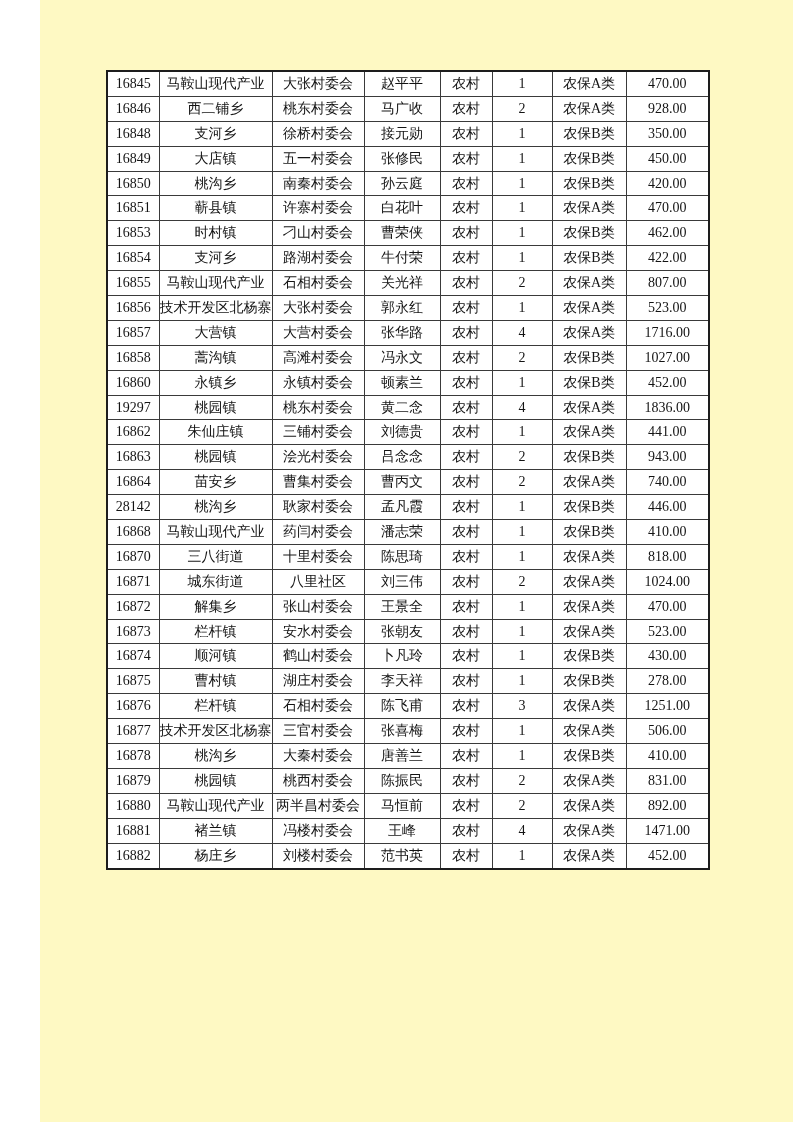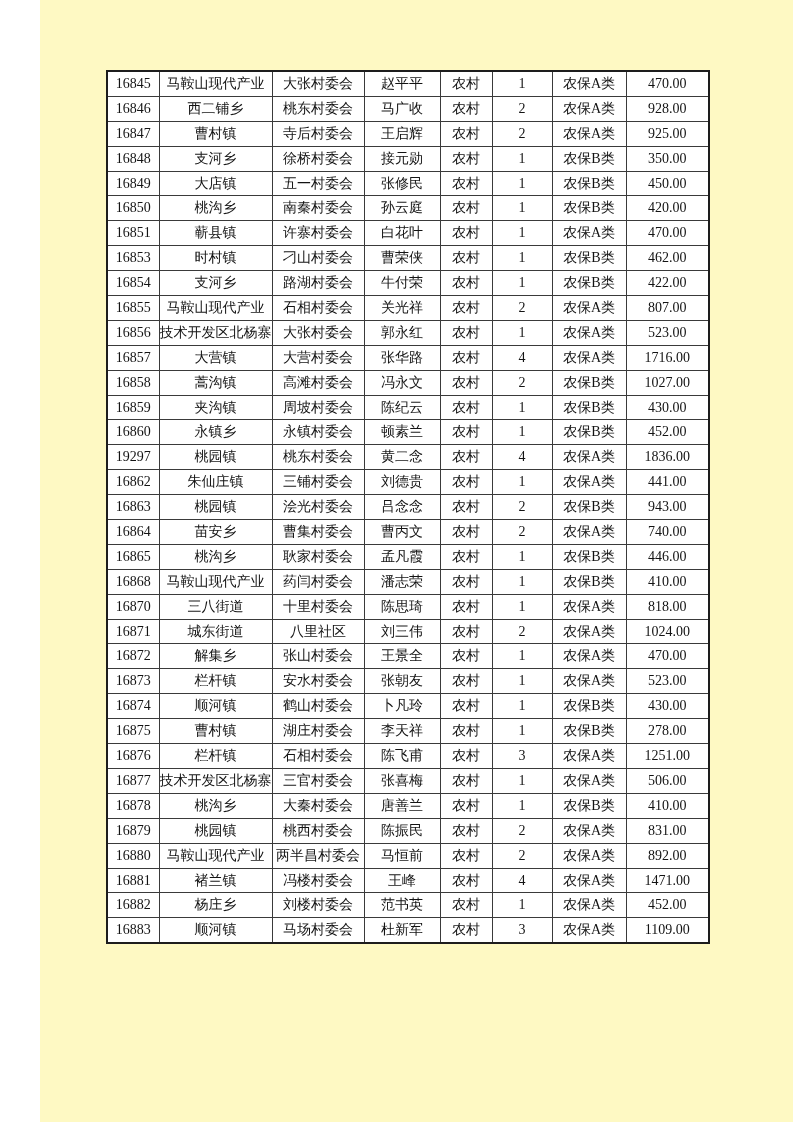--- a/index.html
+++ b/index.html
@@ -104,871 +104,793 @@
           </td>
           <td>
             <div class="cellc">农保A类</div>
           </td>
           <td>
             <div class="cellc">928.00</div>
           </td>
         </tr>
         <tr>
           <td>
-            <div class="cellc">16847</div>
+            <div class="cellc">16848</div>
+          </td>
+          <td>
+            <div class="cellc">支河乡</div>
+          </td>
+          <td>
+            <div class="cellc">徐桥村委会</div>
+          </td>
+          <td>
+            <div class="cellc">接元勋</div>
+          </td>
+          <td>
+            <div class="cellc">农村</div>
+          </td>
+          <td>
+            <div class="cellc">1</div>
+          </td>
+          <td>
+            <div class="cellc">农保B类</div>
+          </td>
+          <td>
+            <div class="cellc">350.00</div>
+          </td>
+        </tr>
+        <tr>
+          <td>
+            <div class="cellc">16849</div>
+          </td>
+          <td>
+            <div class="cellc">大店镇</div>
+          </td>
+          <td>
+            <div class="cellc">五一村委会</div>
+          </td>
+          <td>
+            <div class="cellc">张修民</div>
+          </td>
+          <td>
+            <div class="cellc">农村</div>
+          </td>
+          <td>
+            <div class="cellc">1</div>
+          </td>
+          <td>
+            <div class="cellc">农保B类</div>
+          </td>
+          <td>
+            <div class="cellc">450.00</div>
+          </td>
+        </tr>
+        <tr>
+          <td>
+            <div class="cellc">16850</div>
+          </td>
+          <td>
+            <div class="cellc">桃沟乡</div>
+          </td>
+          <td>
+            <div class="cellc">南秦村委会</div>
+          </td>
+          <td>
+            <div class="cellc">孙云庭</div>
+          </td>
+          <td>
+            <div class="cellc">农村</div>
+          </td>
+          <td>
+            <div class="cellc">1</div>
+          </td>
+          <td>
+            <div class="cellc">农保B类</div>
+          </td>
+          <td>
+            <div class="cellc">420.00</div>
+          </td>
+        </tr>
+        <tr>
+          <td>
+            <div class="cellc">16851</div>
+          </td>
+          <td>
+            <div class="cellc">蕲县镇</div>
+          </td>
+          <td>
+            <div class="cellc">许寨村委会</div>
+          </td>
+          <td>
+            <div class="cellc">白花叶</div>
+          </td>
+          <td>
+            <div class="cellc">农村</div>
+          </td>
+          <td>
+            <div class="cellc">1</div>
+          </td>
+          <td>
+            <div class="cellc">农保A类</div>
+          </td>
+          <td>
+            <div class="cellc">470.00</div>
+          </td>
+        </tr>
+        <tr>
+          <td>
+            <div class="cellc">16853</div>
+          </td>
+          <td>
+            <div class="cellc">时村镇</div>
+          </td>
+          <td>
+            <div class="cellc">刁山村委会</div>
+          </td>
+          <td>
+            <div class="cellc">曹荣侠</div>
+          </td>
+          <td>
+            <div class="cellc">农村</div>
+          </td>
+          <td>
+            <div class="cellc">1</div>
+          </td>
+          <td>
+            <div class="cellc">农保B类</div>
+          </td>
+          <td>
+            <div class="cellc">462.00</div>
+          </td>
+        </tr>
+        <tr>
+          <td>
+            <div class="cellc">16854</div>
+          </td>
+          <td>
+            <div class="cellc">支河乡</div>
+          </td>
+          <td>
+            <div class="cellc">路湖村委会</div>
+          </td>
+          <td>
+            <div class="cellc">牛付荣</div>
+          </td>
+          <td>
+            <div class="cellc">农村</div>
+          </td>
+          <td>
+            <div class="cellc">1</div>
+          </td>
+          <td>
+            <div class="cellc">农保B类</div>
+          </td>
+          <td>
+            <div class="cellc">422.00</div>
+          </td>
+        </tr>
+        <tr>
+          <td>
+            <div class="cellc">16855</div>
+          </td>
+          <td>
+            <div class="cellc">马鞍山现代产业</div>
+          </td>
+          <td>
+            <div class="cellc">石相村委会</div>
+          </td>
+          <td>
+            <div class="cellc">关光祥</div>
+          </td>
+          <td>
+            <div class="cellc">农村</div>
+          </td>
+          <td>
+            <div class="cellc">2</div>
+          </td>
+          <td>
+            <div class="cellc">农保A类</div>
+          </td>
+          <td>
+            <div class="cellc">807.00</div>
+          </td>
+        </tr>
+        <tr>
+          <td>
+            <div class="cellc">16856</div>
+          </td>
+          <td>
+            <div class="cellc">技术开发区北杨寨</div>
+          </td>
+          <td>
+            <div class="cellc">大张村委会</div>
+          </td>
+          <td>
+            <div class="cellc">郭永红</div>
+          </td>
+          <td>
+            <div class="cellc">农村</div>
+          </td>
+          <td>
+            <div class="cellc">1</div>
+          </td>
+          <td>
+            <div class="cellc">农保A类</div>
+          </td>
+          <td>
+            <div class="cellc">523.00</div>
+          </td>
+        </tr>
+        <tr>
+          <td>
+            <div class="cellc">16857</div>
+          </td>
+          <td>
+            <div class="cellc">大营镇</div>
+          </td>
+          <td>
+            <div class="cellc">大营村委会</div>
+          </td>
+          <td>
+            <div class="cellc">张华路</div>
+          </td>
+          <td>
+            <div class="cellc">农村</div>
+          </td>
+          <td>
+            <div class="cellc">4</div>
+          </td>
+          <td>
+            <div class="cellc">农保A类</div>
+          </td>
+          <td>
+            <div class="cellc">1716.00</div>
+          </td>
+        </tr>
+        <tr>
+          <td>
+            <div class="cellc">16858</div>
+          </td>
+          <td>
+            <div class="cellc">蒿沟镇</div>
+          </td>
+          <td>
+            <div class="cellc">高滩村委会</div>
+          </td>
+          <td>
+            <div class="cellc">冯永文</div>
+          </td>
+          <td>
+            <div class="cellc">农村</div>
+          </td>
+          <td>
+            <div class="cellc">2</div>
+          </td>
+          <td>
+            <div class="cellc">农保B类</div>
+          </td>
+          <td>
+            <div class="cellc">1027.00</div>
+          </td>
+        </tr>
+        <tr>
+          <td>
+            <div class="cellc">16860</div>
+          </td>
+          <td>
+            <div class="cellc">永镇乡</div>
+          </td>
+          <td>
+            <div class="cellc">永镇村委会</div>
+          </td>
+          <td>
+            <div class="cellc">顿素兰</div>
+          </td>
+          <td>
+            <div class="cellc">农村</div>
+          </td>
+          <td>
+            <div class="cellc">1</div>
+          </td>
+          <td>
+            <div class="cellc">农保B类</div>
+          </td>
+          <td>
+            <div class="cellc">452.00</div>
+          </td>
+        </tr>
+        <tr>
+          <td>
+            <div class="cellc">19297</div>
+          </td>
+          <td>
+            <div class="cellc">桃园镇</div>
+          </td>
+          <td>
+            <div class="cellc">桃东村委会</div>
+          </td>
+          <td>
+            <div class="cellc">黄二念</div>
+          </td>
+          <td>
+            <div class="cellc">农村</div>
+          </td>
+          <td>
+            <div class="cellc">4</div>
+          </td>
+          <td>
+            <div class="cellc">农保A类</div>
+          </td>
+          <td>
+            <div class="cellc">1836.00</div>
+          </td>
+        </tr>
+        <tr>
+          <td>
+            <div class="cellc">16862</div>
+          </td>
+          <td>
+            <div class="cellc">朱仙庄镇</div>
+          </td>
+          <td>
+            <div class="cellc">三铺村委会</div>
+          </td>
+          <td>
+            <div class="cellc">刘德贵</div>
+          </td>
+          <td>
+            <div class="cellc">农村</div>
+          </td>
+          <td>
+            <div class="cellc">1</div>
+          </td>
+          <td>
+            <div class="cellc">农保A类</div>
+          </td>
+          <td>
+            <div class="cellc">441.00</div>
+          </td>
+        </tr>
+        <tr>
+          <td>
+            <div class="cellc">16863</div>
+          </td>
+          <td>
+            <div class="cellc">桃园镇</div>
+          </td>
+          <td>
+            <div class="cellc">浍光村委会</div>
+          </td>
+          <td>
+            <div class="cellc">吕念念</div>
+          </td>
+          <td>
+            <div class="cellc">农村</div>
+          </td>
+          <td>
+            <div class="cellc">2</div>
+          </td>
+          <td>
+            <div class="cellc">农保B类</div>
+          </td>
+          <td>
+            <div class="cellc">943.00</div>
+          </td>
+        </tr>
+        <tr>
+          <td>
+            <div class="cellc">16864</div>
+          </td>
+          <td>
+            <div class="cellc">苗安乡</div>
+          </td>
+          <td>
+            <div class="cellc">曹集村委会</div>
+          </td>
+          <td>
+            <div class="cellc">曹丙文</div>
+          </td>
+          <td>
+            <div class="cellc">农村</div>
+          </td>
+          <td>
+            <div class="cellc">2</div>
+          </td>
+          <td>
+            <div class="cellc">农保A类</div>
+          </td>
+          <td>
+            <div class="cellc">740.00</div>
+          </td>
+        </tr>
+        <tr>
+          <td>
+            <div class="cellc">28142</div>
+          </td>
+          <td>
+            <div class="cellc">桃沟乡</div>
+          </td>
+          <td>
+            <div class="cellc">耿家村委会</div>
+          </td>
+          <td>
+            <div class="cellc">孟凡霞</div>
+          </td>
+          <td>
+            <div class="cellc">农村</div>
+          </td>
+          <td>
+            <div class="cellc">1</div>
+          </td>
+          <td>
+            <div class="cellc">农保B类</div>
+          </td>
+          <td>
+            <div class="cellc">446.00</div>
+          </td>
+        </tr>
+        <tr>
+          <td>
+            <div class="cellc">16868</div>
+          </td>
+          <td>
+            <div class="cellc">马鞍山现代产业</div>
+          </td>
+          <td>
+            <div class="cellc">药闫村委会</div>
+          </td>
+          <td>
+            <div class="cellc">潘志荣</div>
+          </td>
+          <td>
+            <div class="cellc">农村</div>
+          </td>
+          <td>
+            <div class="cellc">1</div>
+          </td>
+          <td>
+            <div class="cellc">农保B类</div>
+          </td>
+          <td>
+            <div class="cellc">410.00</div>
+          </td>
+        </tr>
+        <tr>
+          <td>
+            <div class="cellc">16870</div>
+          </td>
+          <td>
+            <div class="cellc">三八街道</div>
+          </td>
+          <td>
+            <div class="cellc">十里村委会</div>
+          </td>
+          <td>
+            <div class="cellc">陈思琦</div>
+          </td>
+          <td>
+            <div class="cellc">农村</div>
+          </td>
+          <td>
+            <div class="cellc">1</div>
+          </td>
+          <td>
+            <div class="cellc">农保A类</div>
+          </td>
+          <td>
+            <div class="cellc">818.00</div>
+          </td>
+        </tr>
+        <tr>
+          <td>
+            <div class="cellc">16871</div>
+          </td>
+          <td>
+            <div class="cellc">城东街道</div>
+          </td>
+          <td>
+            <div class="cellc">八里社区</div>
+          </td>
+          <td>
+            <div class="cellc">刘三伟</div>
+          </td>
+          <td>
+            <div class="cellc">农村</div>
+          </td>
+          <td>
+            <div class="cellc">2</div>
+          </td>
+          <td>
+            <div class="cellc">农保A类</div>
+          </td>
+          <td>
+            <div class="cellc">1024.00</div>
+          </td>
+        </tr>
+        <tr>
+          <td>
+            <div class="cellc">16872</div>
+          </td>
+          <td>
+            <div class="cellc">解集乡</div>
+          </td>
+          <td>
+            <div class="cellc">张山村委会</div>
+          </td>
+          <td>
+            <div class="cellc">王景全</div>
+          </td>
+          <td>
+            <div class="cellc">农村</div>
+          </td>
+          <td>
+            <div class="cellc">1</div>
+          </td>
+          <td>
+            <div class="cellc">农保A类</div>
+          </td>
+          <td>
+            <div class="cellc">470.00</div>
+          </td>
+        </tr>
+        <tr>
+          <td>
+            <div class="cellc">16873</div>
+          </td>
+          <td>
+            <div class="cellc">栏杆镇</div>
+          </td>
+          <td>
+            <div class="cellc">安水村委会</div>
+          </td>
+          <td>
+            <div class="cellc">张朝友</div>
+          </td>
+          <td>
+            <div class="cellc">农村</div>
+          </td>
+          <td>
+            <div class="cellc">1</div>
+          </td>
+          <td>
+            <div class="cellc">农保A类</div>
+          </td>
+          <td>
+            <div class="cellc">523.00</div>
+          </td>
+        </tr>
+        <tr>
+          <td>
+            <div class="cellc">16874</div>
+          </td>
+          <td>
+            <div class="cellc">顺河镇</div>
+          </td>
+          <td>
+            <div class="cellc">鹤山村委会</div>
+          </td>
+          <td>
+            <div class="cellc">卜凡玲</div>
+          </td>
+          <td>
+            <div class="cellc">农村</div>
+          </td>
+          <td>
+            <div class="cellc">1</div>
+          </td>
+          <td>
+            <div class="cellc">农保B类</div>
+          </td>
+          <td>
+            <div class="cellc">430.00</div>
+          </td>
+        </tr>
+        <tr>
+          <td>
+            <div class="cellc">16875</div>
           </td>
           <td>
             <div class="cellc">曹村镇</div>
           </td>
           <td>
-            <div class="cellc">寺后村委会</div>
-          </td>
-          <td>
-            <div class="cellc">王启辉</div>
+            <div class="cellc">湖庄村委会</div>
+          </td>
+          <td>
+            <div class="cellc">李天祥</div>
+          </td>
+          <td>
+            <div class="cellc">农村</div>
+          </td>
+          <td>
+            <div class="cellc">1</div>
+          </td>
+          <td>
+            <div class="cellc">农保B类</div>
+          </td>
+          <td>
+            <div class="cellc">278.00</div>
+          </td>
+        </tr>
+        <tr>
+          <td>
+            <div class="cellc">16876</div>
+          </td>
+          <td>
+            <div class="cellc">栏杆镇</div>
+          </td>
+          <td>
+            <div class="cellc">石相村委会</div>
+          </td>
+          <td>
+            <div class="cellc">陈飞甫</div>
+          </td>
+          <td>
+            <div class="cellc">农村</div>
+          </td>
+          <td>
+            <div class="cellc">3</div>
+          </td>
+          <td>
+            <div class="cellc">农保A类</div>
+          </td>
+          <td>
+            <div class="cellc">1251.00</div>
+          </td>
+        </tr>
+        <tr>
+          <td>
+            <div class="cellc">16877</div>
+          </td>
+          <td>
+            <div class="cellc">技术开发区北杨寨</div>
+          </td>
+          <td>
+            <div class="cellc">三官村委会</div>
+          </td>
+          <td>
+            <div class="cellc">张喜梅</div>
+          </td>
+          <td>
+            <div class="cellc">农村</div>
+          </td>
+          <td>
+            <div class="cellc">1</div>
+          </td>
+          <td>
+            <div class="cellc">农保A类</div>
+          </td>
+          <td>
+            <div class="cellc">506.00</div>
+          </td>
+        </tr>
+        <tr>
+          <td>
+            <div class="cellc">16878</div>
+          </td>
+          <td>
+            <div class="cellc">桃沟乡</div>
+          </td>
+          <td>
+            <div class="cellc">大秦村委会</div>
+          </td>
+          <td>
+            <div class="cellc">唐善兰</div>
+          </td>
+          <td>
+            <div class="cellc">农村</div>
+          </td>
+          <td>
+            <div class="cellc">1</div>
+          </td>
+          <td>
+            <div class="cellc">农保B类</div>
+          </td>
+          <td>
+            <div class="cellc">410.00</div>
+          </td>
+        </tr>
+        <tr>
+          <td>
+            <div class="cellc">16879</div>
+          </td>
+          <td>
+            <div class="cellc">桃园镇</div>
+          </td>
+          <td>
+            <div class="cellc">桃西村委会</div>
+          </td>
+          <td>
+            <div class="cellc">陈振民</div>
           </td>
           <td>
             <div class="cellc">农村</div>
           </td>
           <td>
             <div class="cellc">2</div>
           </td>
           <td>
             <div class="cellc">农保A类</div>
           </td>
           <td>
-            <div class="cellc">925.00</div>
-          </td>
-        </tr>
-        <tr>
-          <td>
-            <div class="cellc">16848</div>
-          </td>
-          <td>
-            <div class="cellc">支河乡</div>
-          </td>
-          <td>
-            <div class="cellc">徐桥村委会</div>
-          </td>
-          <td>
-            <div class="cellc">接元勋</div>
-          </td>
-          <td>
-            <div class="cellc">农村</div>
-          </td>
-          <td>
-            <div class="cellc">1</div>
-          </td>
-          <td>
-            <div class="cellc">农保B类</div>
-          </td>
-          <td>
-            <div class="cellc">350.00</div>
-          </td>
-        </tr>
-        <tr>
-          <td>
-            <div class="cellc">16849</div>
-          </td>
-          <td>
-            <div class="cellc">大店镇</div>
-          </td>
-          <td>
-            <div class="cellc">五一村委会</div>
-          </td>
-          <td>
-            <div class="cellc">张修民</div>
-          </td>
-          <td>
-            <div class="cellc">农村</div>
-          </td>
-          <td>
-            <div class="cellc">1</div>
-          </td>
-          <td>
-            <div class="cellc">农保B类</div>
-          </td>
-          <td>
-            <div class="cellc">450.00</div>
-          </td>
-        </tr>
-        <tr>
-          <td>
-            <div class="cellc">16850</div>
-          </td>
-          <td>
-            <div class="cellc">桃沟乡</div>
-          </td>
-          <td>
-            <div class="cellc">南秦村委会</div>
-          </td>
-          <td>
-            <div class="cellc">孙云庭</div>
-          </td>
-          <td>
-            <div class="cellc">农村</div>
-          </td>
-          <td>
-            <div class="cellc">1</div>
-          </td>
-          <td>
-            <div class="cellc">农保B类</div>
-          </td>
-          <td>
-            <div class="cellc">420.00</div>
-          </td>
-        </tr>
-        <tr>
-          <td>
-            <div class="cellc">16851</div>
-          </td>
-          <td>
-            <div class="cellc">蕲县镇</div>
-          </td>
-          <td>
-            <div class="cellc">许寨村委会</div>
-          </td>
-          <td>
-            <div class="cellc">白花叶</div>
-          </td>
-          <td>
-            <div class="cellc">农村</div>
-          </td>
-          <td>
-            <div class="cellc">1</div>
-          </td>
-          <td>
-            <div class="cellc">农保A类</div>
-          </td>
-          <td>
-            <div class="cellc">470.00</div>
-          </td>
-        </tr>
-        <tr>
-          <td>
-            <div class="cellc">16853</div>
-          </td>
-          <td>
-            <div class="cellc">时村镇</div>
-          </td>
-          <td>
-            <div class="cellc">刁山村委会</div>
-          </td>
-          <td>
-            <div class="cellc">曹荣侠</div>
-          </td>
-          <td>
-            <div class="cellc">农村</div>
-          </td>
-          <td>
-            <div class="cellc">1</div>
-          </td>
-          <td>
-            <div class="cellc">农保B类</div>
-          </td>
-          <td>
-            <div class="cellc">462.00</div>
-          </td>
-        </tr>
-        <tr>
-          <td>
-            <div class="cellc">16854</div>
-          </td>
-          <td>
-            <div class="cellc">支河乡</div>
-          </td>
-          <td>
-            <div class="cellc">路湖村委会</div>
-          </td>
-          <td>
-            <div class="cellc">牛付荣</div>
-          </td>
-          <td>
-            <div class="cellc">农村</div>
-          </td>
-          <td>
-            <div class="cellc">1</div>
-          </td>
-          <td>
-            <div class="cellc">农保B类</div>
-          </td>
-          <td>
-            <div class="cellc">422.00</div>
-          </td>
-        </tr>
-        <tr>
-          <td>
-            <div class="cellc">16855</div>
+            <div class="cellc">831.00</div>
+          </td>
+        </tr>
+        <tr>
+          <td>
+            <div class="cellc">16880</div>
           </td>
           <td>
             <div class="cellc">马鞍山现代产业</div>
           </td>
           <td>
-            <div class="cellc">石相村委会</div>
-          </td>
-          <td>
-            <div class="cellc">关光祥</div>
+            <div class="cellc">两半昌村委会</div>
+          </td>
+          <td>
+            <div class="cellc">马恒前</div>
           </td>
           <td>
             <div class="cellc">农村</div>
           </td>
           <td>
             <div class="cellc">2</div>
           </td>
           <td>
             <div class="cellc">农保A类</div>
           </td>
           <td>
-            <div class="cellc">807.00</div>
-          </td>
-        </tr>
-        <tr>
-          <td>
-            <div class="cellc">16856</div>
-          </td>
-          <td>
-            <div class="cellc">技术开发区北杨寨</div>
-          </td>
-          <td>
-            <div class="cellc">大张村委会</div>
-          </td>
-          <td>
-            <div class="cellc">郭永红</div>
-          </td>
-          <td>
-            <div class="cellc">农村</div>
-          </td>
-          <td>
-            <div class="cellc">1</div>
-          </td>
-          <td>
-            <div class="cellc">农保A类</div>
-          </td>
-          <td>
-            <div class="cellc">523.00</div>
-          </td>
-        </tr>
-        <tr>
-          <td>
-            <div class="cellc">16857</div>
-          </td>
-          <td>
-            <div class="cellc">大营镇</div>
-          </td>
-          <td>
-            <div class="cellc">大营村委会</div>
-          </td>
-          <td>
-            <div class="cellc">张华路</div>
+            <div class="cellc">892.00</div>
+          </td>
+        </tr>
+        <tr>
+          <td>
+            <div class="cellc">16881</div>
+          </td>
+          <td>
+            <div class="cellc">褚兰镇</div>
+          </td>
+          <td>
+            <div class="cellc">冯楼村委会</div>
+          </td>
+          <td>
+            <div class="cellc">王峰</div>
           </td>
           <td>
             <div class="cellc">农村</div>
           </td>
           <td>
             <div class="cellc">4</div>
           </td>
           <td>
             <div class="cellc">农保A类</div>
           </td>
           <td>
-            <div class="cellc">1716.00</div>
-          </td>
-        </tr>
-        <tr>
-          <td>
-            <div class="cellc">16858</div>
-          </td>
-          <td>
-            <div class="cellc">蒿沟镇</div>
-          </td>
-          <td>
-            <div class="cellc">高滩村委会</div>
-          </td>
-          <td>
-            <div class="cellc">冯永文</div>
-          </td>
-          <td>
-            <div class="cellc">农村</div>
-          </td>
-          <td>
-            <div class="cellc">2</div>
-          </td>
-          <td>
-            <div class="cellc">农保B类</div>
-          </td>
-          <td>
-            <div class="cellc">1027.00</div>
-          </td>
-        </tr>
-        <tr>
-          <td>
-            <div class="cellc">16859</div>
-          </td>
-          <td>
-            <div class="cellc">夹沟镇</div>
-          </td>
-          <td>
-            <div class="cellc">周坡村委会</div>
-          </td>
-          <td>
-            <div class="cellc">陈纪云</div>
-          </td>
-          <td>
-            <div class="cellc">农村</div>
-          </td>
-          <td>
-            <div class="cellc">1</div>
-          </td>
-          <td>
-            <div class="cellc">农保B类</div>
-          </td>
-          <td>
-            <div class="cellc">430.00</div>
-          </td>
-        </tr>
-        <tr>
-          <td>
-            <div class="cellc">16860</div>
-          </td>
-          <td>
-            <div class="cellc">永镇乡</div>
-          </td>
-          <td>
-            <div class="cellc">永镇村委会</div>
-          </td>
-          <td>
-            <div class="cellc">顿素兰</div>
-          </td>
-          <td>
-            <div class="cellc">农村</div>
-          </td>
-          <td>
-            <div class="cellc">1</div>
-          </td>
-          <td>
-            <div class="cellc">农保B类</div>
+            <div class="cellc">1471.00</div>
+          </td>
+        </tr>
+        <tr>
+          <td>
+            <div class="cellc">16882</div>
+          </td>
+          <td>
+            <div class="cellc">杨庄乡</div>
+          </td>
+          <td>
+            <div class="cellc">刘楼村委会</div>
+          </td>
+          <td>
+            <div class="cellc">范书英</div>
+          </td>
+          <td>
+            <div class="cellc">农村</div>
+          </td>
+          <td>
+            <div class="cellc">1</div>
+          </td>
+          <td>
+            <div class="cellc">农保A类</div>
           </td>
           <td>
             <div class="cellc">452.00</div>
-          </td>
-        </tr>
-        <tr>
-          <td>
-            <div class="cellc">19297</div>
-          </td>
-          <td>
-            <div class="cellc">桃园镇</div>
-          </td>
-          <td>
-            <div class="cellc">桃东村委会</div>
-          </td>
-          <td>
-            <div class="cellc">黄二念</div>
-          </td>
-          <td>
-            <div class="cellc">农村</div>
-          </td>
-          <td>
-            <div class="cellc">4</div>
-          </td>
-          <td>
-            <div class="cellc">农保A类</div>
-          </td>
-          <td>
-            <div class="cellc">1836.00</div>
-          </td>
-        </tr>
-        <tr>
-          <td>
-            <div class="cellc">16862</div>
-          </td>
-          <td>
-            <div class="cellc">朱仙庄镇</div>
-          </td>
-          <td>
-            <div class="cellc">三铺村委会</div>
-          </td>
-          <td>
-            <div class="cellc">刘德贵</div>
-          </td>
-          <td>
-            <div class="cellc">农村</div>
-          </td>
-          <td>
-            <div class="cellc">1</div>
-          </td>
-          <td>
-            <div class="cellc">农保A类</div>
-          </td>
-          <td>
-            <div class="cellc">441.00</div>
-          </td>
-        </tr>
-        <tr>
-          <td>
-            <div class="cellc">16863</div>
-          </td>
-          <td>
-            <div class="cellc">桃园镇</div>
-          </td>
-          <td>
-            <div class="cellc">浍光村委会</div>
-          </td>
-          <td>
-            <div class="cellc">吕念念</div>
-          </td>
-          <td>
-            <div class="cellc">农村</div>
-          </td>
-          <td>
-            <div class="cellc">2</div>
-          </td>
-          <td>
-            <div class="cellc">农保B类</div>
-          </td>
-          <td>
-            <div class="cellc">943.00</div>
-          </td>
-        </tr>
-        <tr>
-          <td>
-            <div class="cellc">16864</div>
-          </td>
-          <td>
-            <div class="cellc">苗安乡</div>
-          </td>
-          <td>
-            <div class="cellc">曹集村委会</div>
-          </td>
-          <td>
-            <div class="cellc">曹丙文</div>
-          </td>
-          <td>
-            <div class="cellc">农村</div>
-          </td>
-          <td>
-            <div class="cellc">2</div>
-          </td>
-          <td>
-            <div class="cellc">农保A类</div>
-          </td>
-          <td>
-            <div class="cellc">740.00</div>
-          </td>
-        </tr>
-        <tr>
-          <td>
-            <div class="cellc">16865</div>
-          </td>
-          <td>
-            <div class="cellc">桃沟乡</div>
-          </td>
-          <td>
-            <div class="cellc">耿家村委会</div>
-          </td>
-          <td>
-            <div class="cellc">孟凡霞</div>
-          </td>
-          <td>
-            <div class="cellc">农村</div>
-          </td>
-          <td>
-            <div class="cellc">1</div>
-          </td>
-          <td>
-            <div class="cellc">农保B类</div>
-          </td>
-          <td>
-            <div class="cellc">446.00</div>
-          </td>
-        </tr>
-        <tr>
-          <td>
-            <div class="cellc">16868</div>
-          </td>
-          <td>
-            <div class="cellc">马鞍山现代产业</div>
-          </td>
-          <td>
-            <div class="cellc">药闫村委会</div>
-          </td>
-          <td>
-            <div class="cellc">潘志荣</div>
-          </td>
-          <td>
-            <div class="cellc">农村</div>
-          </td>
-          <td>
-            <div class="cellc">1</div>
-          </td>
-          <td>
-            <div class="cellc">农保B类</div>
-          </td>
-          <td>
-            <div class="cellc">410.00</div>
-          </td>
-        </tr>
-        <tr>
-          <td>
-            <div class="cellc">16870</div>
-          </td>
-          <td>
-            <div class="cellc">三八街道</div>
-          </td>
-          <td>
-            <div class="cellc">十里村委会</div>
-          </td>
-          <td>
-            <div class="cellc">陈思琦</div>
-          </td>
-          <td>
-            <div class="cellc">农村</div>
-          </td>
-          <td>
-            <div class="cellc">1</div>
-          </td>
-          <td>
-            <div class="cellc">农保A类</div>
-          </td>
-          <td>
-            <div class="cellc">818.00</div>
-          </td>
-        </tr>
-        <tr>
-          <td>
-            <div class="cellc">16871</div>
-          </td>
-          <td>
-            <div class="cellc">城东街道</div>
-          </td>
-          <td>
-            <div class="cellc">八里社区</div>
-          </td>
-          <td>
-            <div class="cellc">刘三伟</div>
-          </td>
-          <td>
-            <div class="cellc">农村</div>
-          </td>
-          <td>
-            <div class="cellc">2</div>
-          </td>
-          <td>
-            <div class="cellc">农保A类</div>
-          </td>
-          <td>
-            <div class="cellc">1024.00</div>
-          </td>
-        </tr>
-        <tr>
-          <td>
-            <div class="cellc">16872</div>
-          </td>
-          <td>
-            <div class="cellc">解集乡</div>
-          </td>
-          <td>
-            <div class="cellc">张山村委会</div>
-          </td>
-          <td>
-            <div class="cellc">王景全</div>
-          </td>
-          <td>
-            <div class="cellc">农村</div>
-          </td>
-          <td>
-            <div class="cellc">1</div>
-          </td>
-          <td>
-            <div class="cellc">农保A类</div>
-          </td>
-          <td>
-            <div class="cellc">470.00</div>
-          </td>
-        </tr>
-        <tr>
-          <td>
-            <div class="cellc">16873</div>
-          </td>
-          <td>
-            <div class="cellc">栏杆镇</div>
-          </td>
-          <td>
-            <div class="cellc">安水村委会</div>
-          </td>
-          <td>
-            <div class="cellc">张朝友</div>
-          </td>
-          <td>
-            <div class="cellc">农村</div>
-          </td>
-          <td>
-            <div class="cellc">1</div>
-          </td>
-          <td>
-            <div class="cellc">农保A类</div>
-          </td>
-          <td>
-            <div class="cellc">523.00</div>
-          </td>
-        </tr>
-        <tr>
-          <td>
-            <div class="cellc">16874</div>
-          </td>
-          <td>
-            <div class="cellc">顺河镇</div>
-          </td>
-          <td>
-            <div class="cellc">鹤山村委会</div>
-          </td>
-          <td>
-            <div class="cellc">卜凡玲</div>
-          </td>
-          <td>
-            <div class="cellc">农村</div>
-          </td>
-          <td>
-            <div class="cellc">1</div>
-          </td>
-          <td>
-            <div class="cellc">农保B类</div>
-          </td>
-          <td>
-            <div class="cellc">430.00</div>
-          </td>
-        </tr>
-        <tr>
-          <td>
-            <div class="cellc">16875</div>
-          </td>
-          <td>
-            <div class="cellc">曹村镇</div>
-          </td>
-          <td>
-            <div class="cellc">湖庄村委会</div>
-          </td>
-          <td>
-            <div class="cellc">李天祥</div>
-          </td>
-          <td>
-            <div class="cellc">农村</div>
-          </td>
-          <td>
-            <div class="cellc">1</div>
-          </td>
-          <td>
-            <div class="cellc">农保B类</div>
-          </td>
-          <td>
-            <div class="cellc">278.00</div>
-          </td>
-        </tr>
-        <tr>
-          <td>
-            <div class="cellc">16876</div>
-          </td>
-          <td>
-            <div class="cellc">栏杆镇</div>
-          </td>
-          <td>
-            <div class="cellc">石相村委会</div>
-          </td>
-          <td>
-            <div class="cellc">陈飞甫</div>
-          </td>
-          <td>
-            <div class="cellc">农村</div>
-          </td>
-          <td>
-            <div class="cellc">3</div>
-          </td>
-          <td>
-            <div class="cellc">农保A类</div>
-          </td>
-          <td>
-            <div class="cellc">1251.00</div>
-          </td>
-        </tr>
-        <tr>
-          <td>
-            <div class="cellc">16877</div>
-          </td>
-          <td>
-            <div class="cellc">技术开发区北杨寨</div>
-          </td>
-          <td>
-            <div class="cellc">三官村委会</div>
-          </td>
-          <td>
-            <div class="cellc">张喜梅</div>
-          </td>
-          <td>
-            <div class="cellc">农村</div>
-          </td>
-          <td>
-            <div class="cellc">1</div>
-          </td>
-          <td>
-            <div class="cellc">农保A类</div>
-          </td>
-          <td>
-            <div class="cellc">506.00</div>
-          </td>
-        </tr>
-        <tr>
-          <td>
-            <div class="cellc">16878</div>
-          </td>
-          <td>
-            <div class="cellc">桃沟乡</div>
-          </td>
-          <td>
-            <div class="cellc">大秦村委会</div>
-          </td>
-          <td>
-            <div class="cellc">唐善兰</div>
-          </td>
-          <td>
-            <div class="cellc">农村</div>
-          </td>
-          <td>
-            <div class="cellc">1</div>
-          </td>
-          <td>
-            <div class="cellc">农保B类</div>
-          </td>
-          <td>
-            <div class="cellc">410.00</div>
-          </td>
-        </tr>
-        <tr>
-          <td>
-            <div class="cellc">16879</div>
-          </td>
-          <td>
-            <div class="cellc">桃园镇</div>
-          </td>
-          <td>
-            <div class="cellc">桃西村委会</div>
-          </td>
-          <td>
-            <div class="cellc">陈振民</div>
-          </td>
-          <td>
-            <div class="cellc">农村</div>
-          </td>
-          <td>
-            <div class="cellc">2</div>
-          </td>
-          <td>
-            <div class="cellc">农保A类</div>
-          </td>
-          <td>
-            <div class="cellc">831.00</div>
-          </td>
-        </tr>
-        <tr>
-          <td>
-            <div class="cellc">16880</div>
-          </td>
-          <td>
-            <div class="cellc">马鞍山现代产业</div>
-          </td>
-          <td>
-            <div class="cellc">两半昌村委会</div>
-          </td>
-          <td>
-            <div class="cellc">马恒前</div>
-          </td>
-          <td>
-            <div class="cellc">农村</div>
-          </td>
-          <td>
-            <div class="cellc">2</div>
-          </td>
-          <td>
-            <div class="cellc">农保A类</div>
-          </td>
-          <td>
-            <div class="cellc">892.00</div>
-          </td>
-        </tr>
-        <tr>
-          <td>
-            <div class="cellc">16881</div>
-          </td>
-          <td>
-            <div class="cellc">褚兰镇</div>
-          </td>
-          <td>
-            <div class="cellc">冯楼村委会</div>
-          </td>
-          <td>
-            <div class="cellc">王峰</div>
-          </td>
-          <td>
-            <div class="cellc">农村</div>
-          </td>
-          <td>
-            <div class="cellc">4</div>
-          </td>
-          <td>
-            <div class="cellc">农保A类</div>
-          </td>
-          <td>
-            <div class="cellc">1471.00</div>
-          </td>
-        </tr>
-        <tr>
-          <td>
-            <div class="cellc">16882</div>
-          </td>
-          <td>
-            <div class="cellc">杨庄乡</div>
-          </td>
-          <td>
-            <div class="cellc">刘楼村委会</div>
-          </td>
-          <td>
-            <div class="cellc">范书英</div>
-          </td>
-          <td>
-            <div class="cellc">农村</div>
-          </td>
-          <td>
-            <div class="cellc">1</div>
-          </td>
-          <td>
-            <div class="cellc">农保A类</div>
-          </td>
-          <td>
-            <div class="cellc">452.00</div>
-          </td>
-        </tr>
-        <tr>
-          <td>
-            <div class="cellc">16883</div>
-          </td>
-          <td>
-            <div class="cellc">顺河镇</div>
-          </td>
-          <td>
-            <div class="cellc">马场村委会</div>
-          </td>
-          <td>
-            <div class="cellc">杜新军</div>
-          </td>
-          <td>
-            <div class="cellc">农村</div>
-          </td>
-          <td>
-            <div class="cellc">3</div>
-          </td>
-          <td>
-            <div class="cellc">农保A类</div>
-          </td>
-          <td>
-            <div class="cellc">1109.00</div>
           </td>
         </tr>
       </tbody>
   </table>
 </div>
 
 </body></html>

